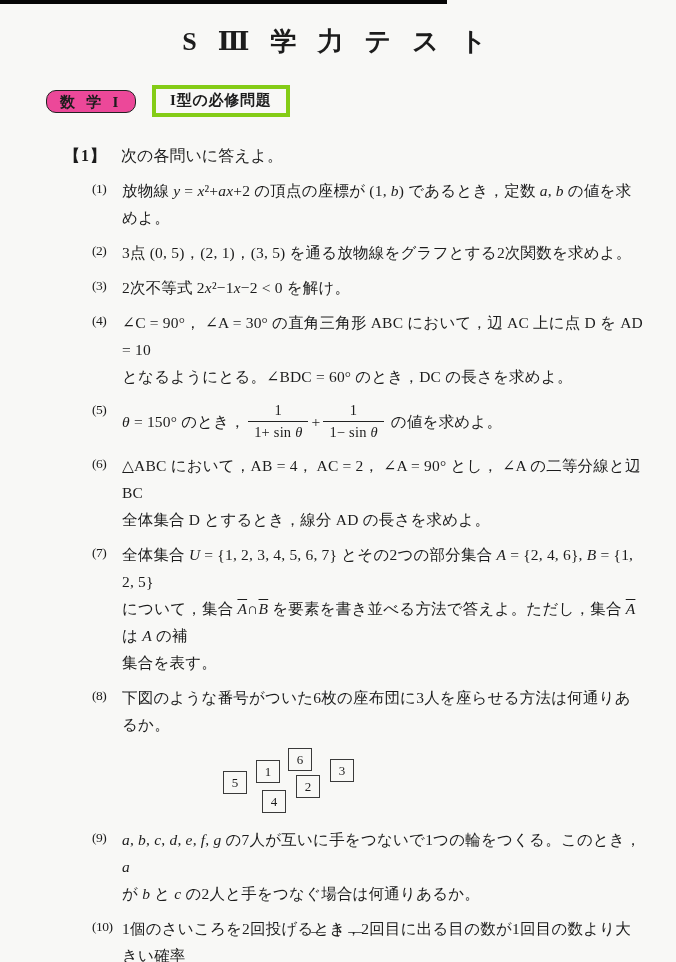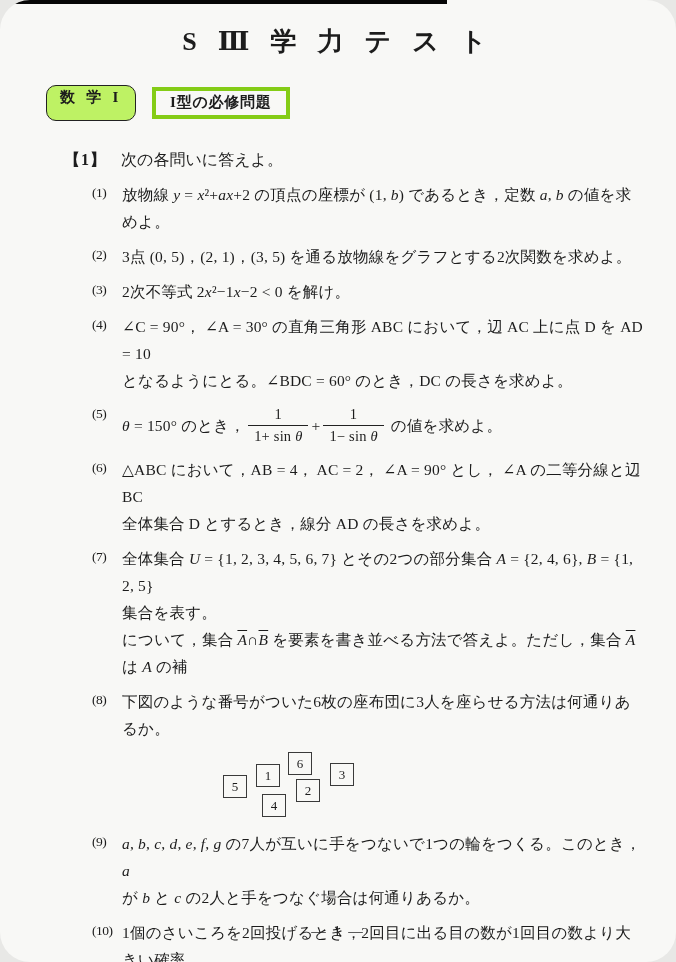--- a/index.html
+++ b/index.html
@@ -3,35 +3,34 @@
 <meta charset="utf-8">
 <style>
   html,body{margin:0;padding:0;background:#e8e8e6;}
   .page{
     position:relative;
     width:676px;height:962px;
     background:#f8f8f6;
     font-family:"Liberation Serif","DejaVu Serif",serif;
     color:#1c1c1c;
     overflow:hidden;
-    border-radius:30px;
   }
   .scan-bar{position:absolute;top:0;left:0;width:447px;height:4px;background:#060606;}
   .title{
     margin:0;padding-top:24px;
     text-align:center;
     font-size:26px;font-weight:bold;
     letter-spacing:0.28em;
     white-space:pre;
   }
   .badge-row{margin:26px 0 0 46px;display:flex;align-items:center;}
   .badge-subject{
     display:inline-block;
-    padding:2px 13px 13px 13px;
-    background:#bef264;
+    padding:2px 13px 0 13px;
+    background:#ec4899;
     border:1.5px solid #222;
     border-radius:10px;
     font-size:15px;font-weight:bold;
     letter-spacing:0.25em;
     white-space:pre;
   }
   .badge-type{
     display:inline-block;
     margin-left:16px;
     padding:2px 14px 3px 14px;
@@ -150,22 +149,22 @@
       <div class="plines">
         <div class="pline"><span>△ABC において，AB = 4， AC = 2， ∠A = 90° とし， ∠A の二等分線と辺 BC</span></div>
         <div class="pline"><span>全体集合 D とするとき，線分 AD の長さを求めよ。</span></div>
       </div>
     </div>
 
     <div class="problem">
       <span class="pnum">(7)</span>
       <div class="plines">
         <div class="pline"><span>全体集合 </span><span class="it">U</span><span> = {1, 2, 3, 4, 5, 6, 7} とその2つの部分集合 </span><span class="it">A</span><span> = {2, 4, 6}, </span><span class="it">B</span><span> = {1, 2, 5}</span></div>
+        <div class="pline"><span>について，集合 </span><span class="ov">A</span><span>∩</span><span class="ov">B</span><span> を要素を書き並べる方法で答えよ。ただし，集合 </span><span class="ov">A</span><span> は </span><span class="it">A</span><span> の補</span></div>
         <div class="pline"><span>集合を表す。</span></div>
-        <div class="pline"><span>について，集合 </span><span class="ov">A</span><span>∩</span><span class="ov">B</span><span> を要素を書き並べる方法で答えよ。ただし，集合 </span><span class="ov">A</span><span> は </span><span class="it">A</span><span> の補</span></div>
       </div>
     </div>
 
     <div class="problem">
       <span class="pnum">(8)</span>
       <div class="plines">
         <div class="pline"><span>下図のような番号がついた6枚の座布団に3人を座らせる方法は何通りあるか。</span></div>
         <div class="cushion-diagram">
           <div class="cushion cb-5">5</div>
           <div class="cushion cb-1">1</div>

